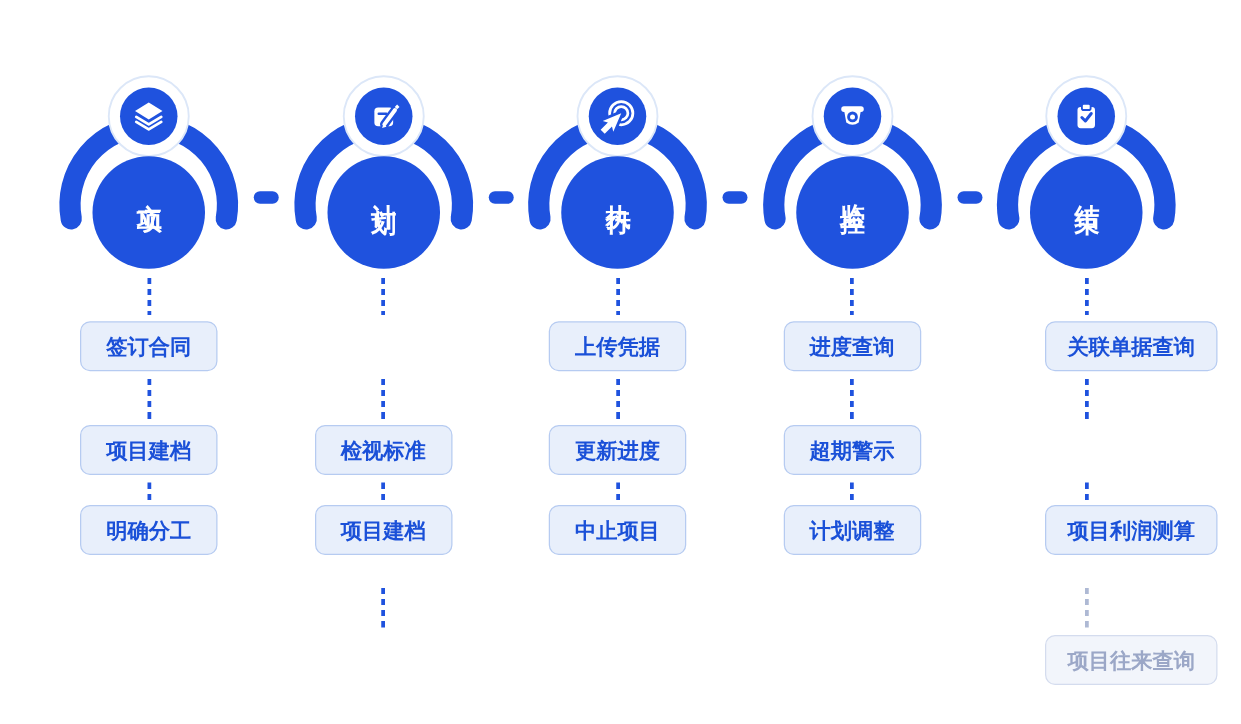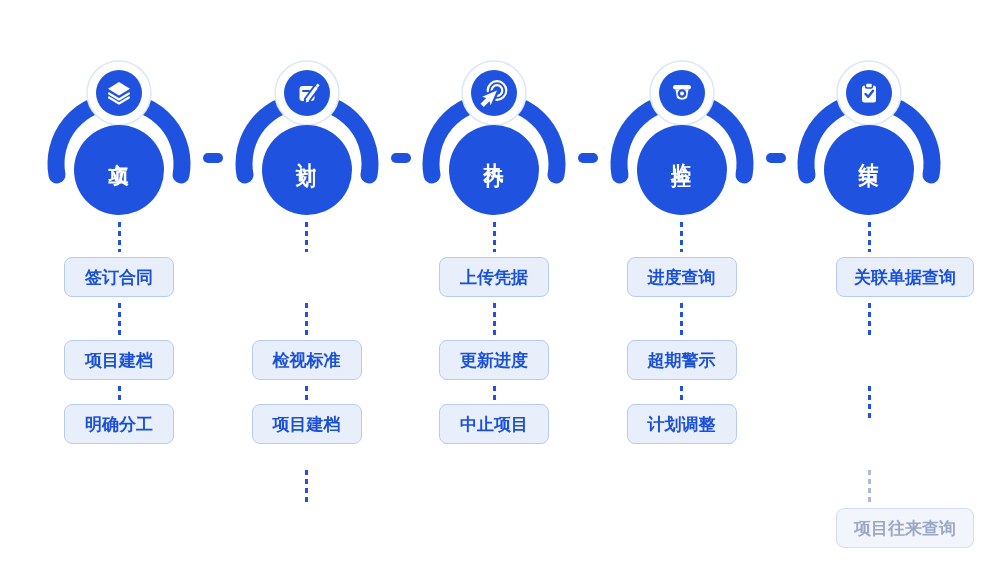--- a/index.html
+++ b/index.html
@@ -160,20 +160,21 @@
         <rect class="gf" x="10.5" y="4" width="7" height="5" rx="1.5" stroke="#1F52DE" stroke-width="1.5"></rect>
         <path class="gp" stroke-width="2.4" d="M10.5 15 L13.3 17.8 L18 11.8"></path>
       </g>
       <circle class="main-circle" cx="95" cy="118" r="45"></circle>
     </svg>
     <div class="stage-label">结束</div>
     <div class="dot-line d0"></div>
     <div class="item r0">关联单据查询</div>
     <div class="dot-line d1"></div>
     <div class="dot-line d2"></div>
+    <div class="item r2">项目利润测算</div>
     <div class="dot-line d3 muted"></div>
     <div class="item r3 disabled">项目往来查询</div>
   </div>
 
   <div class="dash dash1"></div>
   <div class="dash dash2"></div>
   <div class="dash dash3"></div>
   <div class="dash dash4"></div>
 
 </div>

